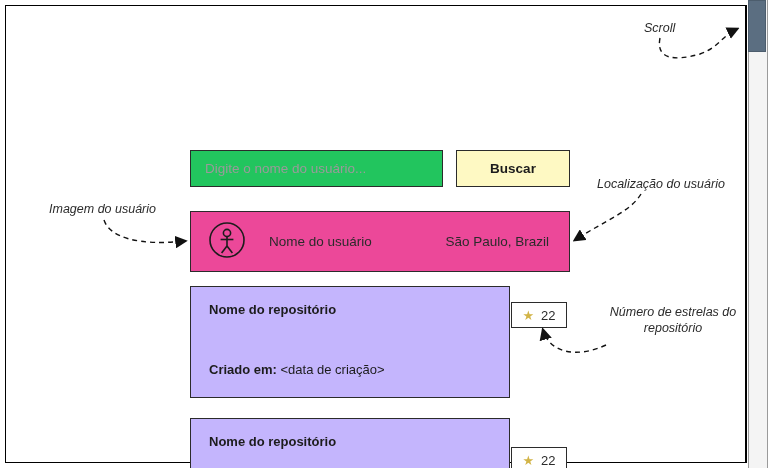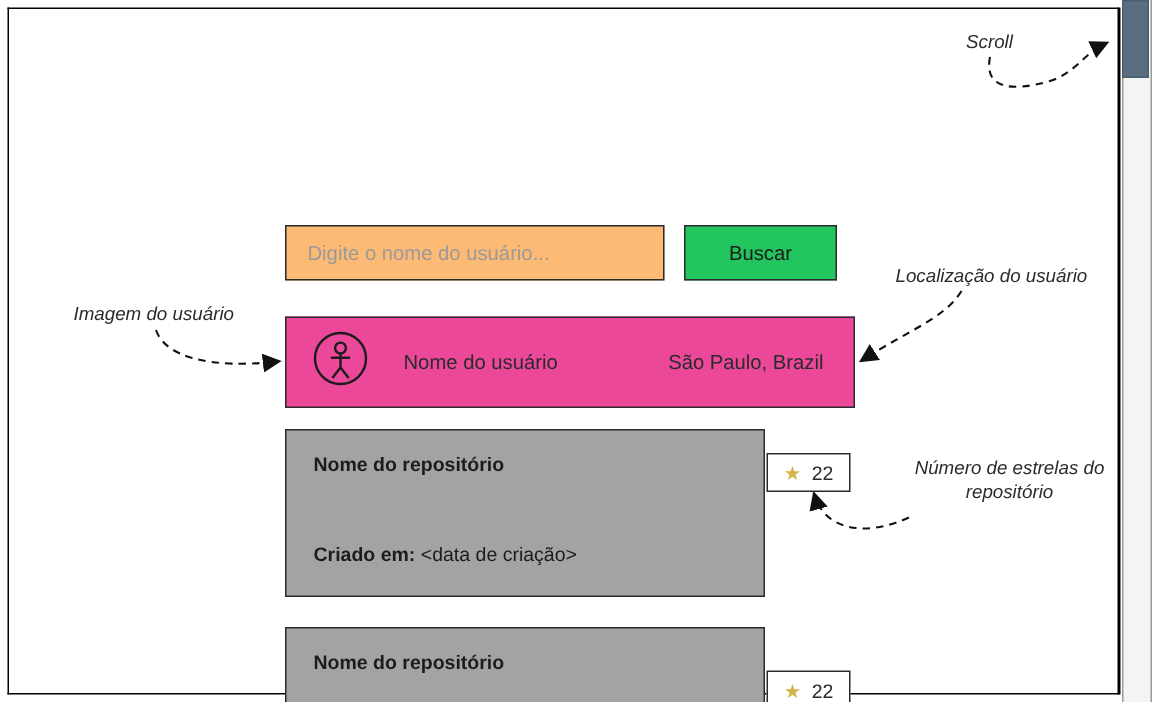--- a/index.html
+++ b/index.html
@@ -43,37 +43,37 @@
     background: #5b6e81;
     border: 1px solid #4c5d6d;
   }
 
   
   .search-input {
     position: absolute;
     left: 190px; top: 150px;
     width: 253px; height: 37px;
     border: 1.5px solid #2b2b2b;
-    background: #fdba74;
+    background: #22c55e;
     font-family: "Liberation Sans", sans-serif;
     font-size: 13.5px;
     color: #3d3d3d;
     padding: 0 14px;
     outline: none;
   }
   .search-input::placeholder { color: #9a9a9a; }
   .search-button {
     position: absolute;
     left: 456px; top: 150px;
-    width: 102px; height: 37px;
-    border: 1.5px solid #2b2b2b;
-    background: #22c55e;
-    font-family: "Liberation Sans", sans-serif;
-    font-size: 13.5px;
-    font-weight: normal;
+    width: 114px; height: 37px;
+    border: 1.5px solid #2b2b2b;
+    background: #fef9c3;
+    font-family: "Liberation Sans", sans-serif;
+    font-size: 13.5px;
+    font-weight: bold;
     color: #1c1c1c;
     cursor: pointer;
   }
 
   
   .user-card {
     position: absolute;
     left: 190px; top: 211px;
     width: 380px; height: 61px;
     border: 1.5px solid #2b2b2b;
@@ -92,21 +92,21 @@
     color: #2b2b2b;
     white-space: nowrap;
   }
 
   
   .repo-card {
     position: absolute;
     left: 190px;
     width: 320px;
     border: 1.5px solid #2b2b2b;
-    background: #a3a3a3;
+    background: #c4b5fd;
   }
   .repo-card.first { top: 286px; height: 112px; }
   .repo-card.second { top: 418px; height: 52px; }
 
   .repo-line { font-size: 13px; color: #1c1c1c; white-space: nowrap; }
   .repo-title { position: absolute; left: 18px; top: 15px; font-weight: bold; }
   .repo-url   { position: absolute; left: 18px; top: 45px; }
   .repo-date  { position: absolute; left: 18px; top: 75px; }
   .repo-title-2 { position: absolute; left: 18px; top: 15px; font-weight: bold; }
   .repo-line b { font-weight: bold; }

